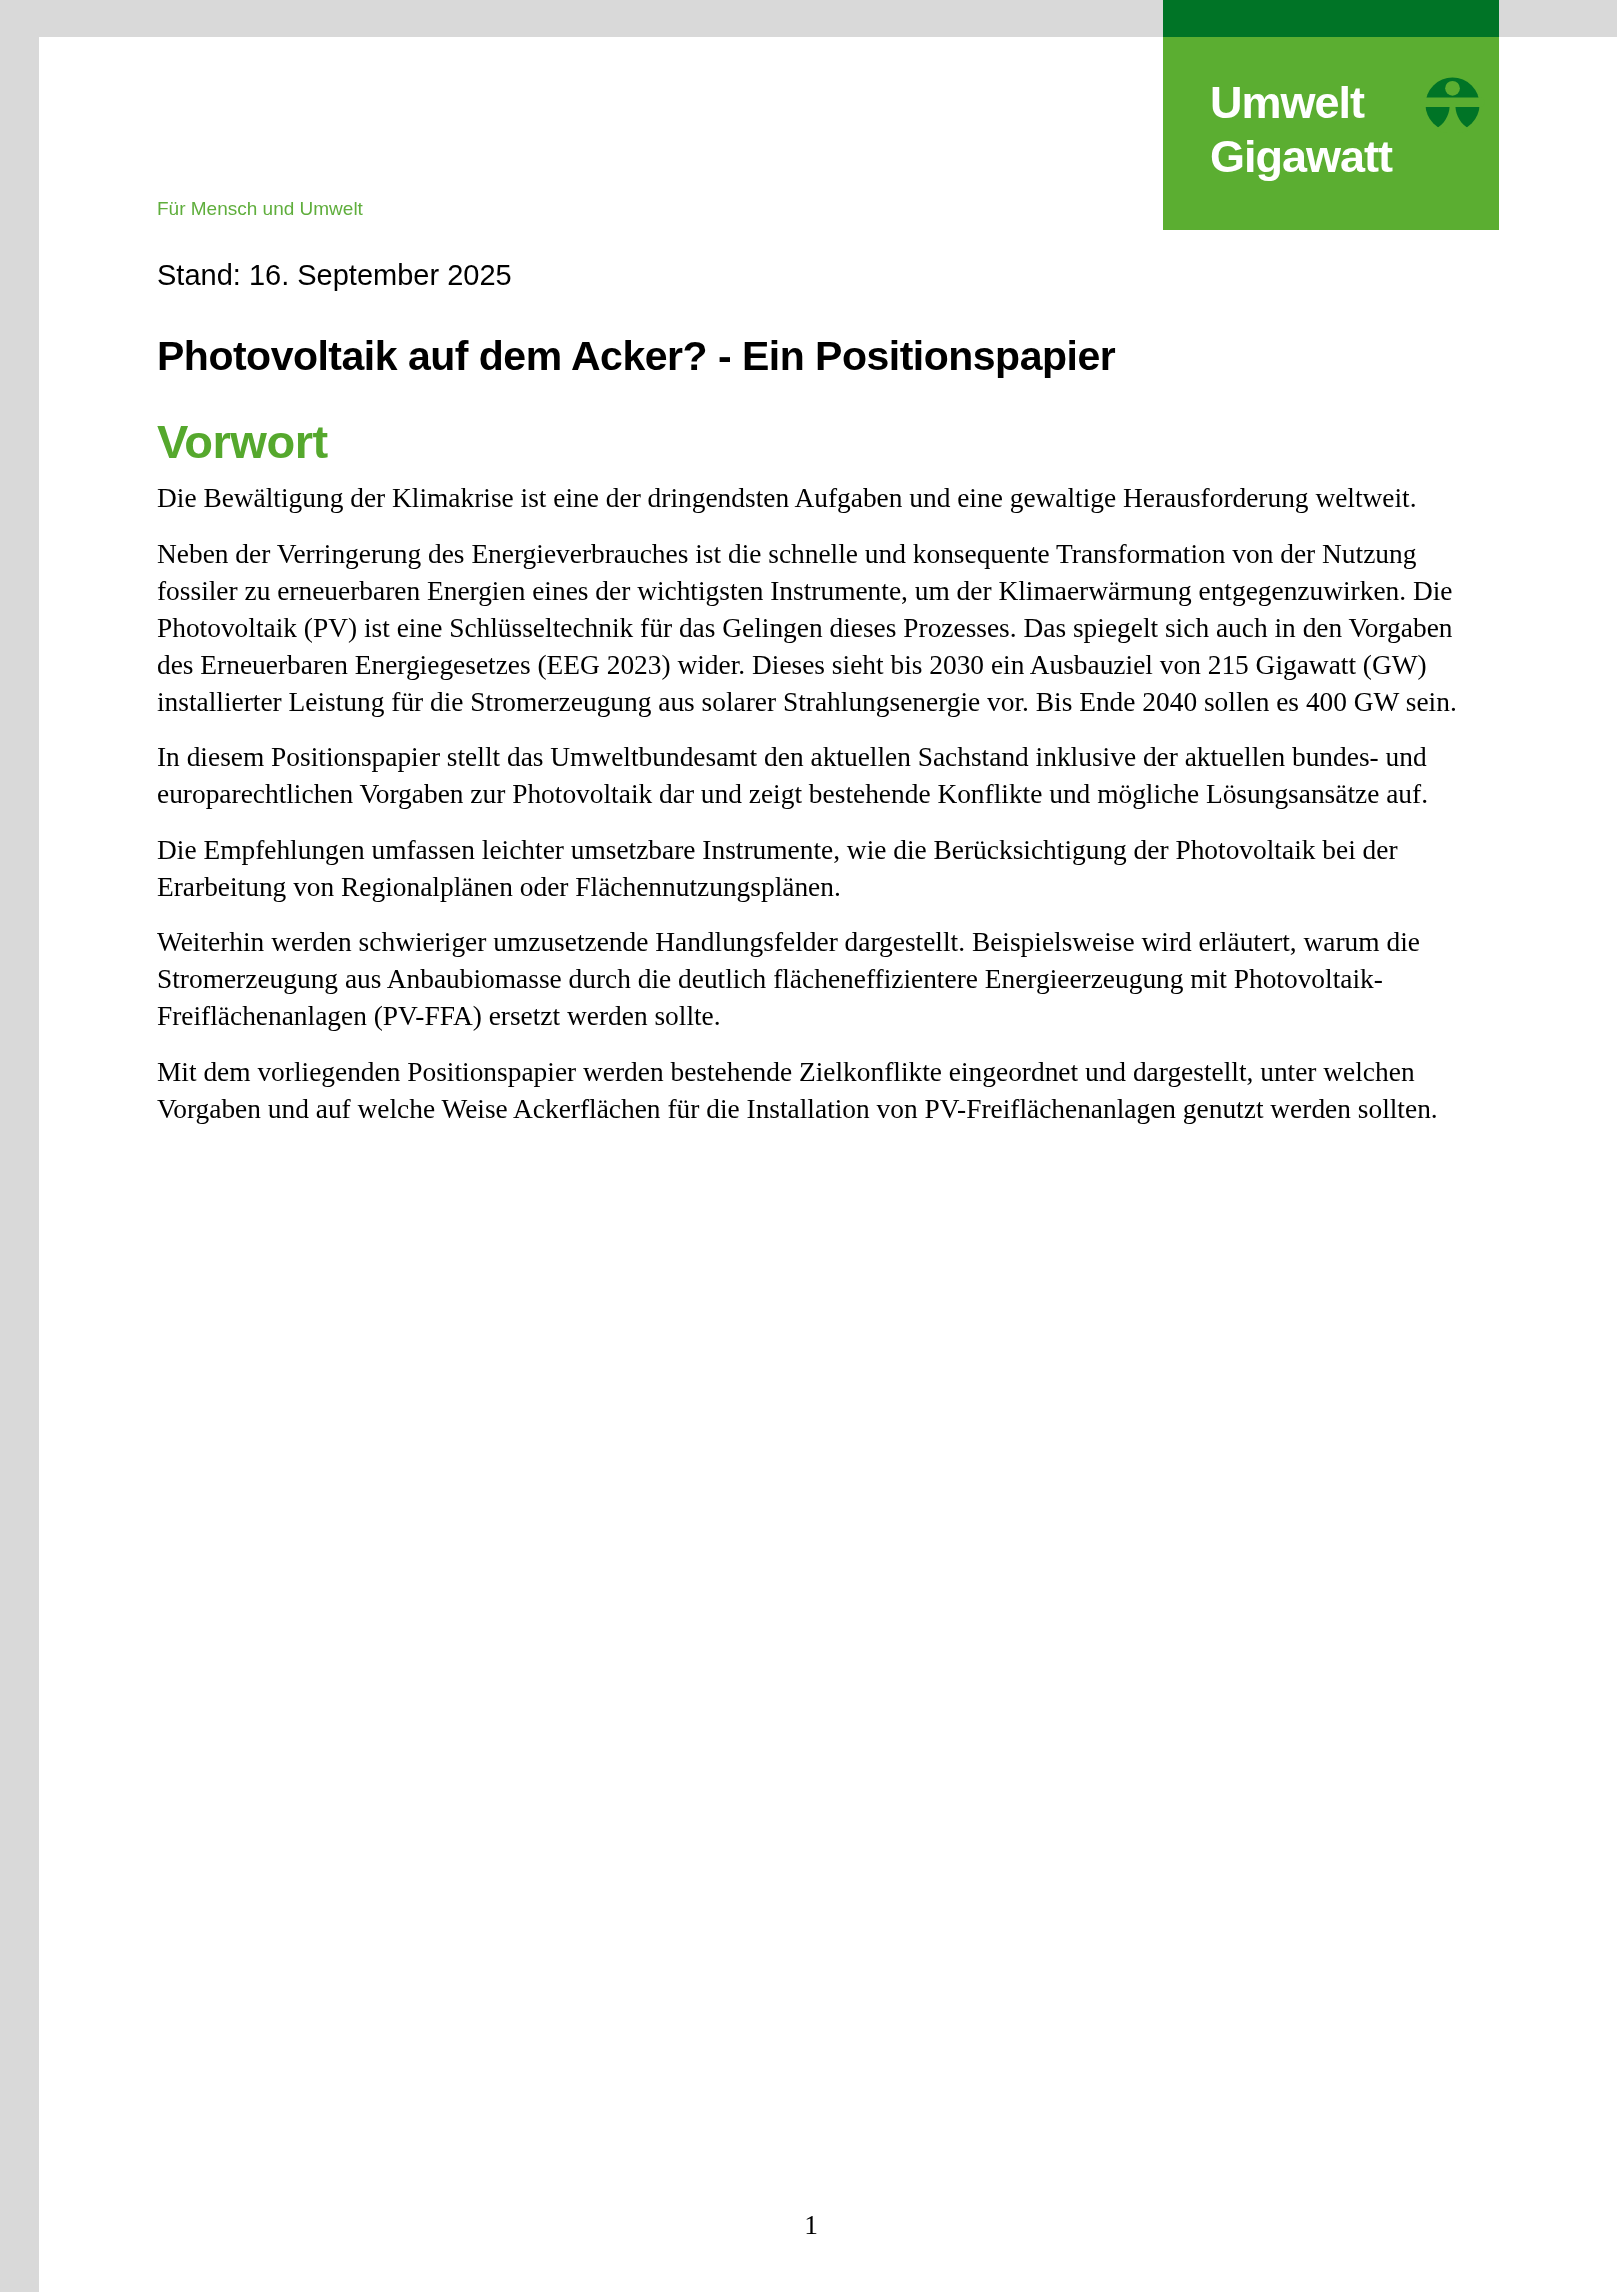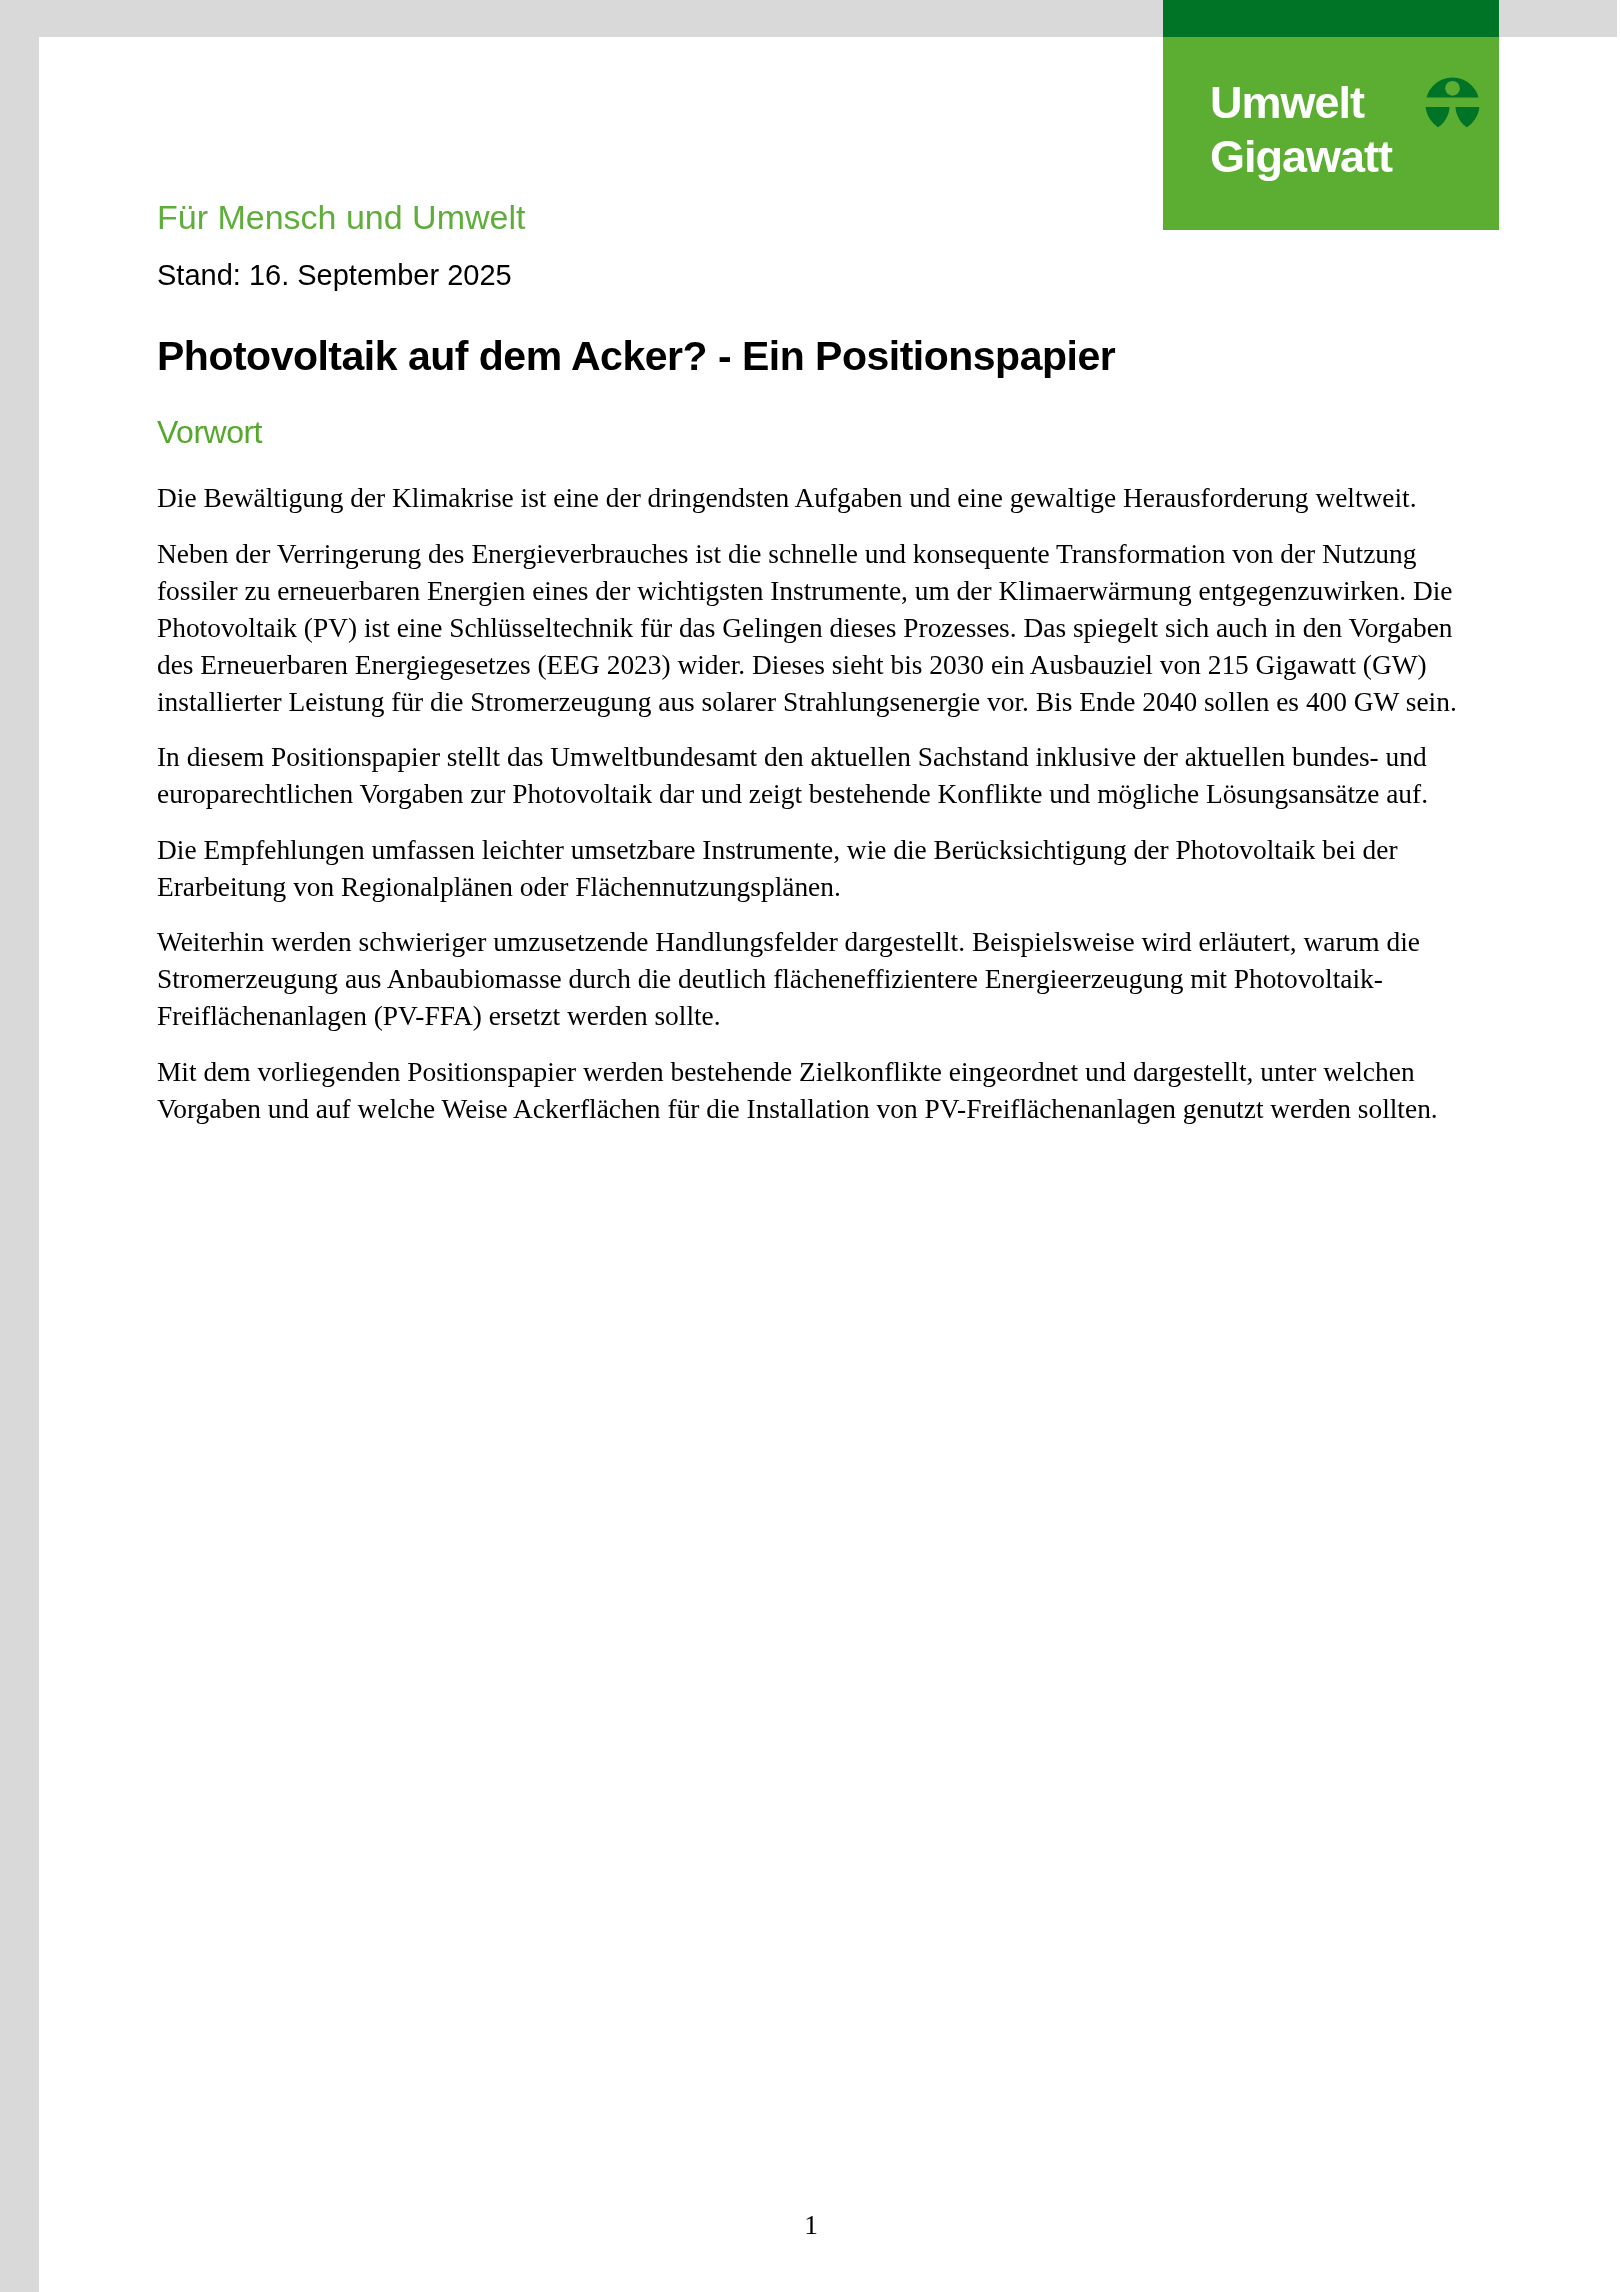--- a/index.html
+++ b/index.html
@@ -48,42 +48,42 @@
     font-family: "Liberation Sans", sans-serif;
   }
   .logo-icon {
     position: absolute; left: 257px; top: 39px;
     width: 67px; height: 57px;
   }
   
   .tagline {
     position: absolute; left: 157px; top: 198px;
     color: #5fae3c;
-    font-size: 34px;
+    font-size: 19px;
     font-family: "Liberation Sans", sans-serif;
   }
   .stand {
     position: absolute; left: 157px; top: 259px;
     color: #000000;
     font-size: 29px;
     font-family: "Liberation Sans", sans-serif;
   }
   .doc-title {
     position: absolute; left: 157px; top: 333px;
     color: #000000;
     font-size: 41px;
     font-weight: bold;
     letter-spacing: -0.5px;
     font-family: "Liberation Sans", sans-serif;
   }
   .section-heading {
     position: absolute; left: 157px; top: 414px;
     color: #55a82d;
-    font-size: 32px;
-    font-weight: normal;
+    font-size: 47px;
+    font-weight: bold;
     letter-spacing: -0.5px;
     font-family: "Liberation Sans", sans-serif;
   }
   .body-text {
     position: absolute; left: 157px; top: 480px;
     width: 1308px;
     color: #000000;
     font-family: "Liberation Serif", serif;
     font-size: 27.4px;
     line-height: 37px;

